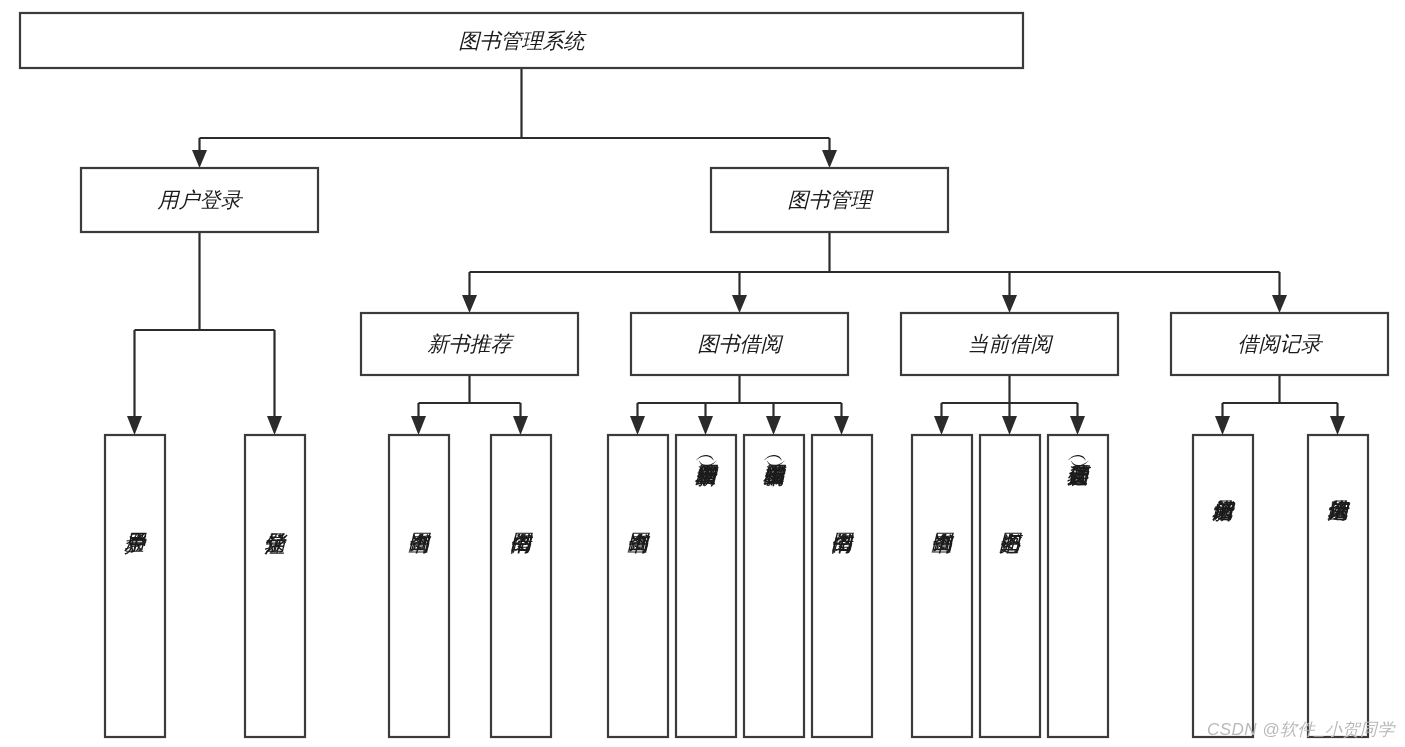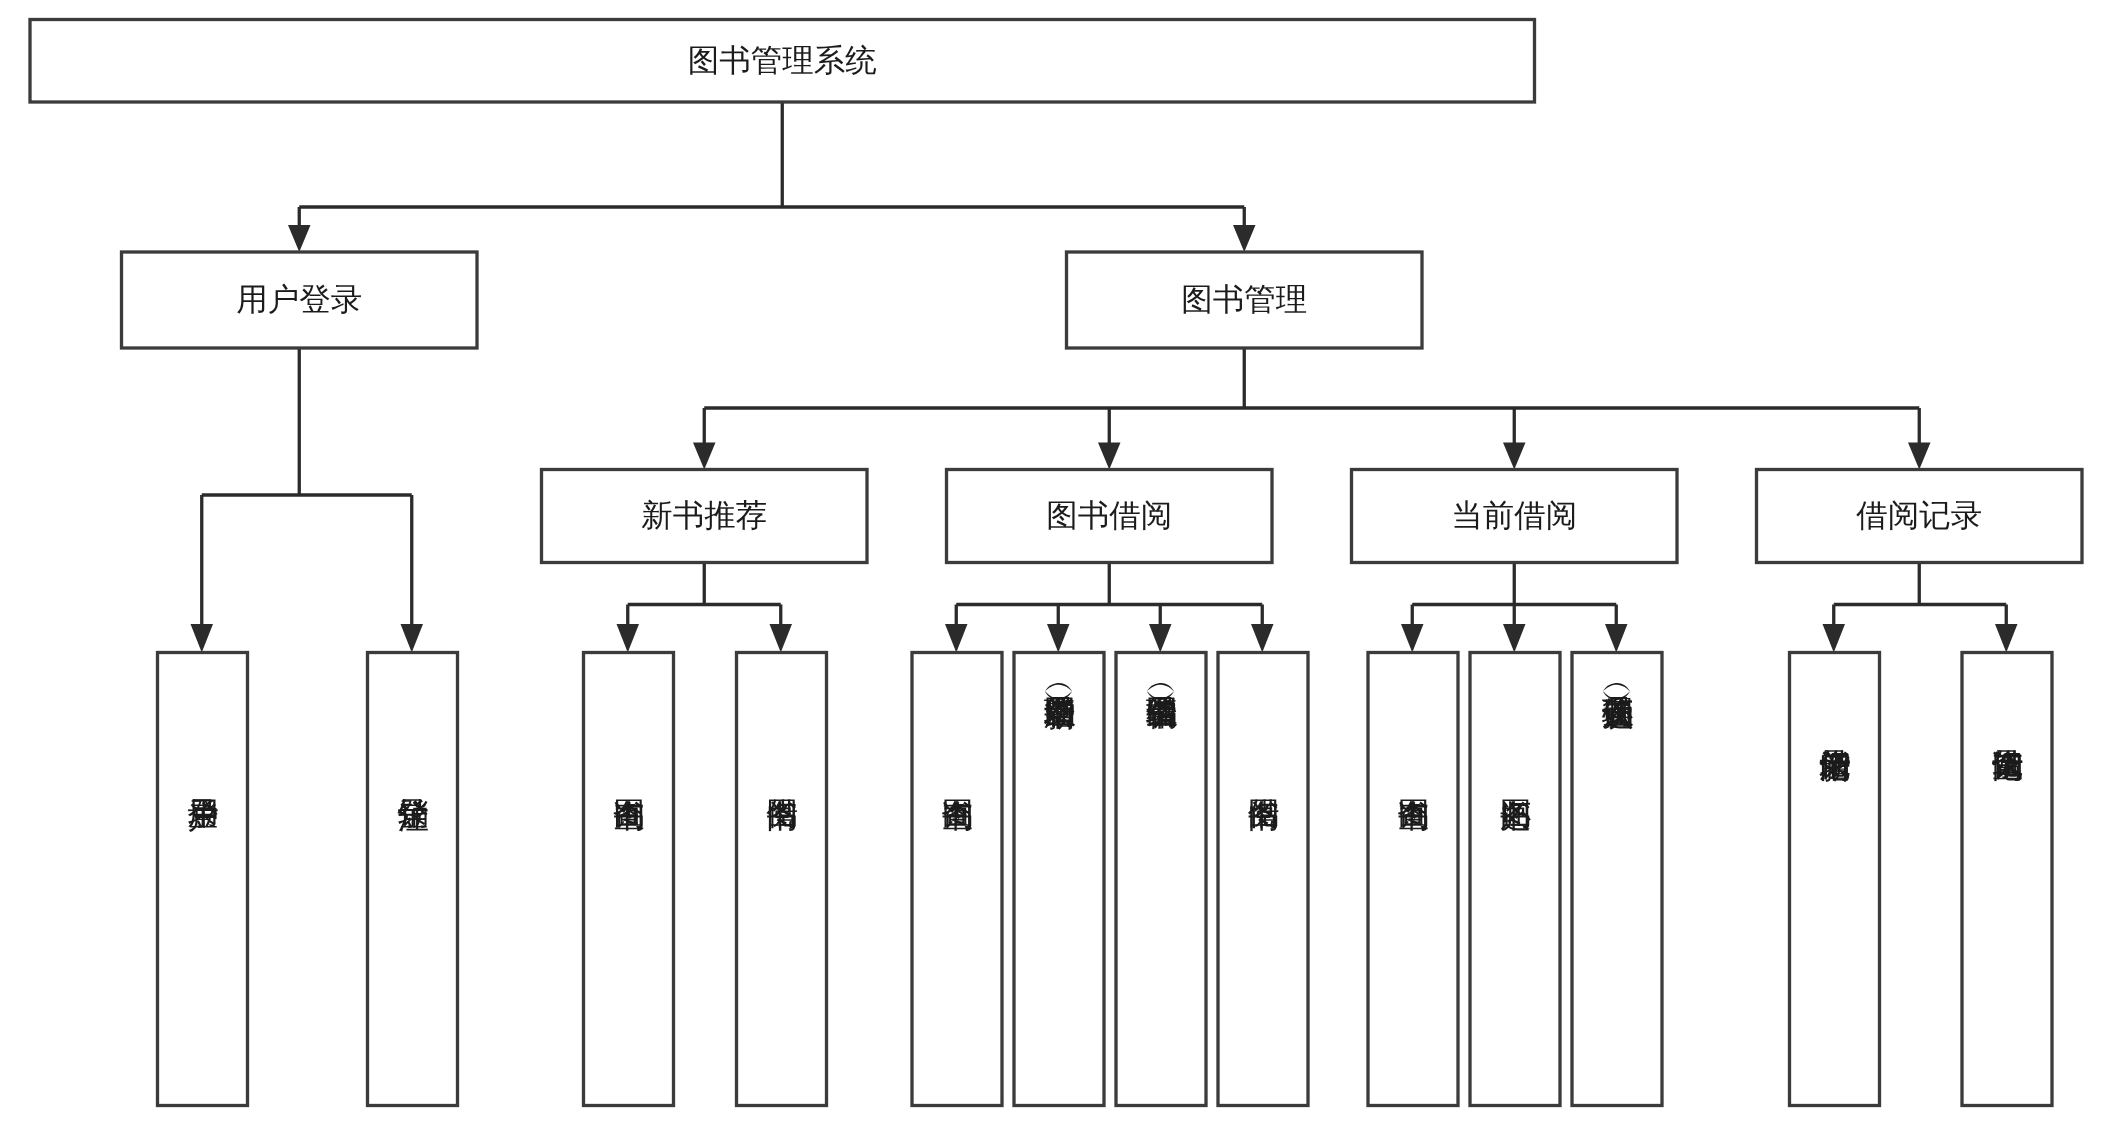--- a/index.html
+++ b/index.html
@@ -11,20 +11,21 @@
     width: 1405px;
     height: 747px;
     overflow: hidden;
     font-family: "Liberation Sans", "DejaVu Sans", sans-serif;
   }
   #diagram-root {
     position: relative;
     width: 1405px;
     height: 747px;
     background: #ffffff;
+    font-style: italic;
   }
   svg#tree-svg {
     position: absolute;
     left: 0;
     top: 0;
     width: 1405px;
     height: 747px;
   }
   .node-rect {
     fill: #ffffff;
@@ -234,14 +235,15 @@
       <text class="node-label-v" x="1223" y="483" writing-mode="tb">新增借阅记录</text>
     </g>
 
     <g>
       <rect class="node-rect" x="1308" y="435" width="60" height="302"></rect>
       <text class="node-label-v" x="1338" y="483" writing-mode="tb">查询借阅记录</text>
     </g>
 
   </svg>
 
+  <div class="watermark-text">CSDN @软件_小贺同学</div>
 
 </div>
 
 </body></html>

